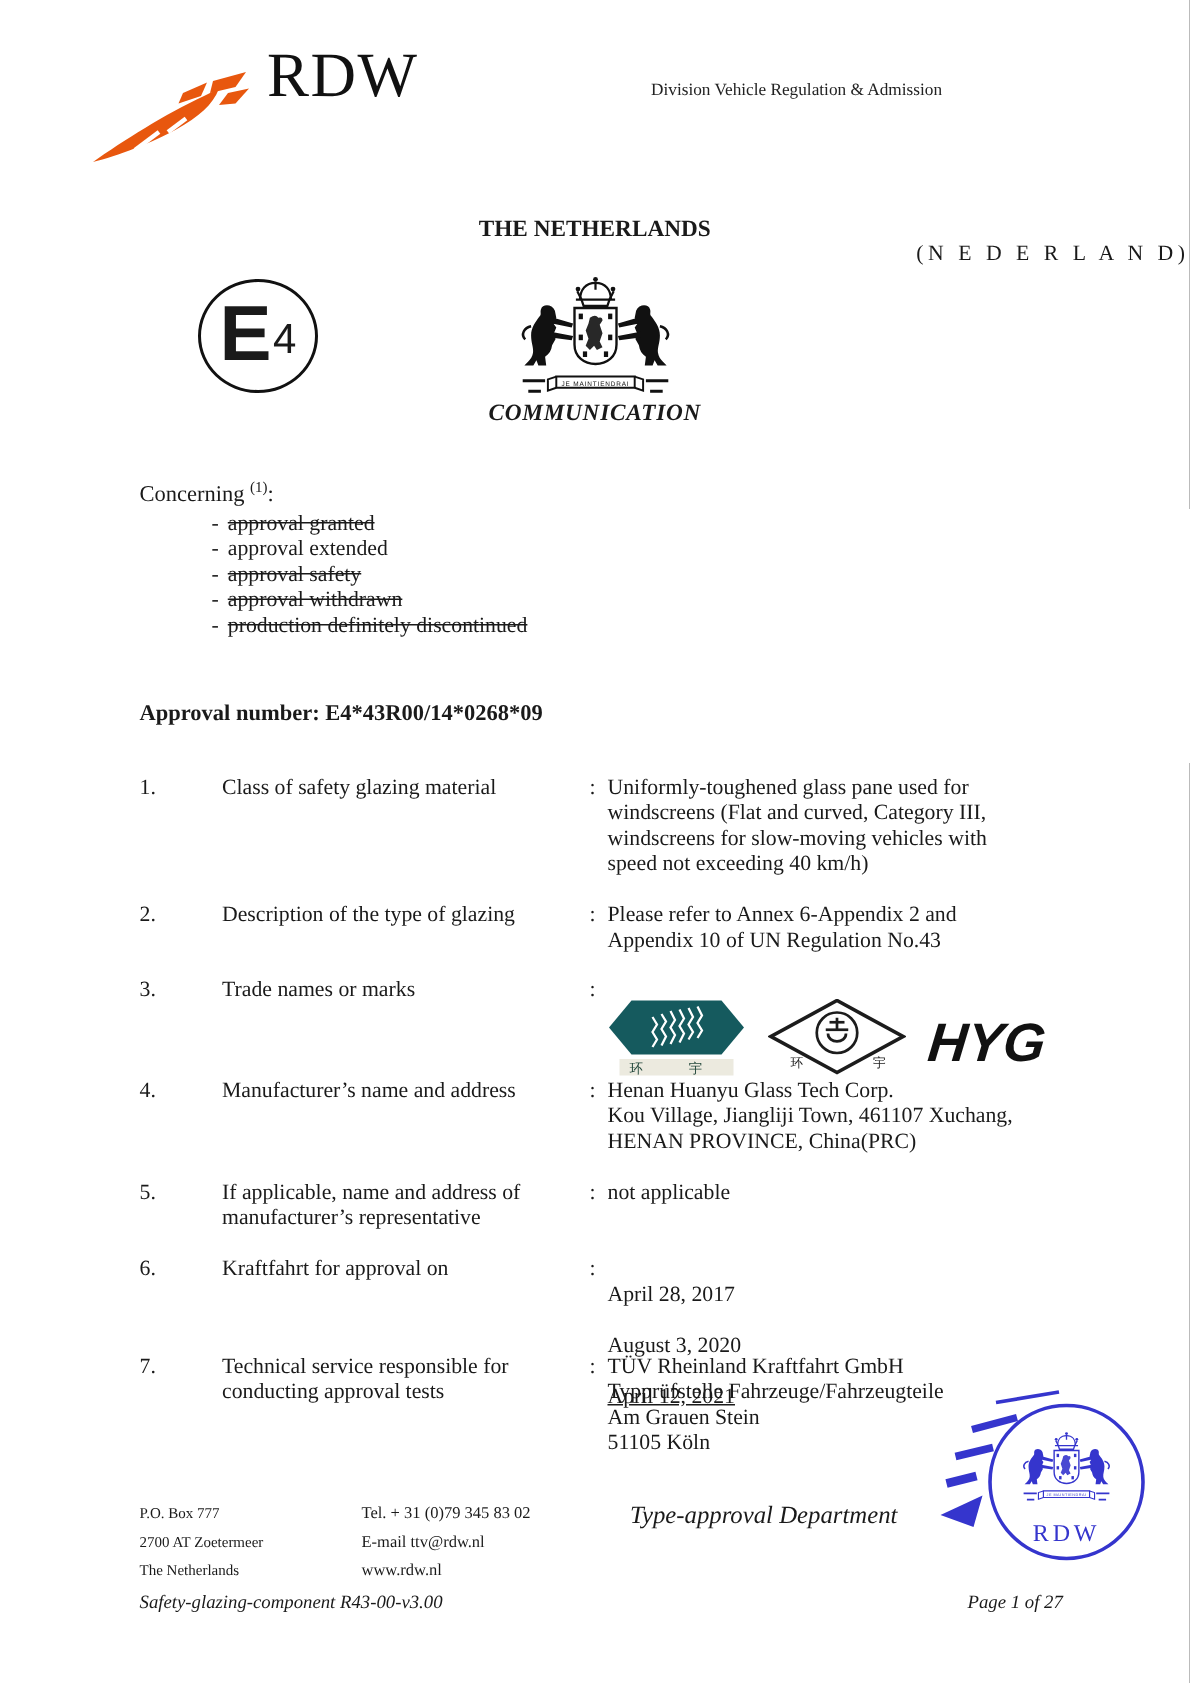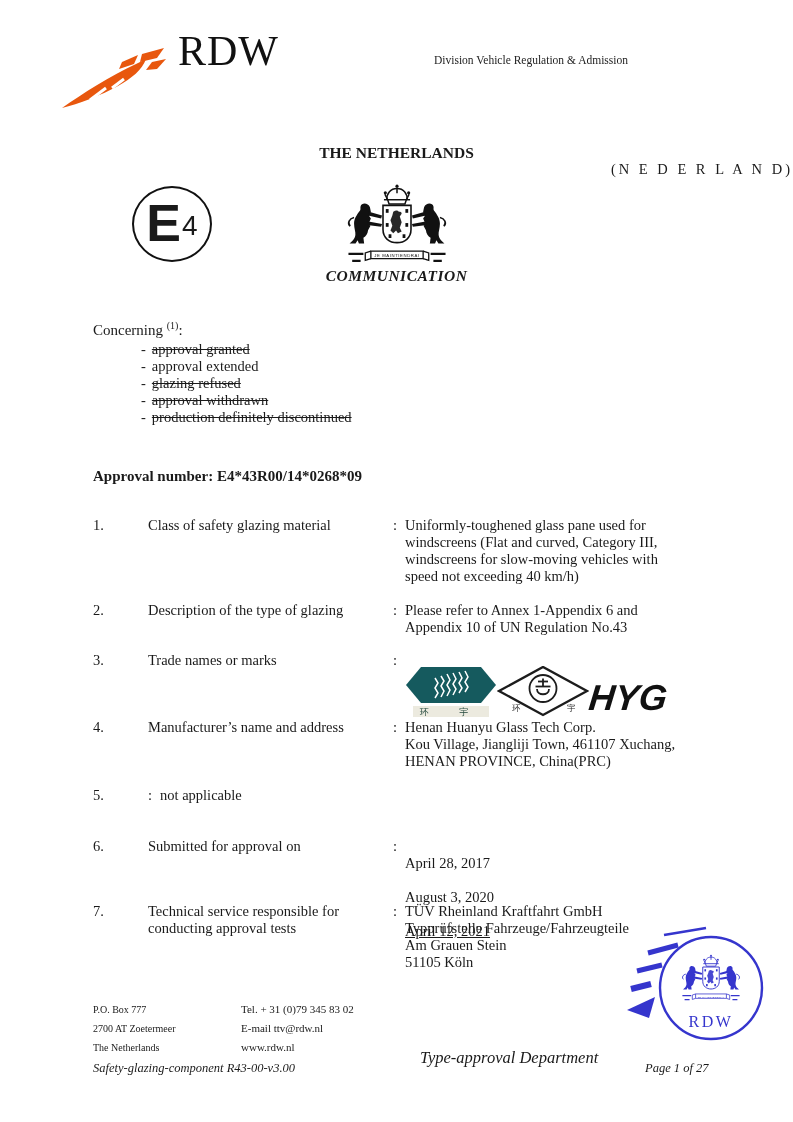--- a/index.html
+++ b/index.html
@@ -28,27 +28,27 @@
   .struck{text-decoration:line-through;}
   .subject{left:93px;top:433px;}
   .approval{left:93px;top:468px;font-weight:bold;font-size:15px;}
   
   .row{position:absolute;left:93px;width:622px;display:flex;align-items:flex-start;}
   .no{width:55px;}
   .label{width:245px;white-space:pre-line;}
   .colon{width:12px;}
   .value{flex:1;white-space:pre-line;}
   .u{text-decoration:underline;}
-  .logos{display:flex;align-items:flex-end;gap:0;margin-top:-3px;}
+  .logos{display:flex;align-items:center;gap:15px;margin-top:-3px;}
   .hyg{font-family:"Liberation Sans",sans-serif;font-size:36px;line-height:40px;font-weight:800;font-style:italic;
        transform:skewX(-6deg);letter-spacing:0;color:#111;margin-top:6px;}
   
   .addr{left:93px;top:1000px;font-size:10px;line-height:19px;white-space:pre-line;}
   .contact{left:230px;top:1000px;font-size:11px;line-height:19px;white-space:pre-line;margin-left:11px;}
-  .dept{left:420px;top:1001px;font-style:italic;font-size:16.5px;margin-top:48px;}
+  .dept{left:420px;top:1001px;font-style:italic;font-size:16.5px;}
   .docref{left:93px;top:1060px;font-style:italic;font-size:12.5px;}
   .pagenum{left:645px;top:1060px;font-style:italic;font-size:12.5px;}
   .stamp{left:626px;top:926px;color:#3535cd;}
 </style>
 </head>
 <body>
 
 <div class="page">
 
   <svg width="0" height="0" style="position:absolute" aria-hidden="true">
@@ -127,21 +127,21 @@
     <sup>(1)</sup><span>:</span>
   </div>
   <div class="abs concern-list">
     <div class="line">
       <span class="dash">-</span><span class="struck">approval granted</span>
     </div>
     <div class="line">
       <span class="dash">-</span><span>approval extended</span>
     </div>
     <div class="line">
-      <span class="dash">-</span><span class="struck">glazing refused</span>
+      <span class="dash">-</span><span class="struck">approval safety</span>
     </div>
     <div class="line">
       <span class="dash">-</span><span class="struck">approval withdrawn</span>
     </div>
     <div class="line">
       <span class="dash">-</span><span class="struck">production definitely discontinued</span>
     </div>
   </div>
 
   <div class="abs approval">
@@ -156,21 +156,21 @@
     <div class="value">Uniformly-toughened glass pane used for
 windscreens (Flat and curved, Category III,
 windscreens for slow-moving vehicles with
 speed not exceeding 40 km/h)</div>
   </div>
 
   <div class="row" style="top:602px">
     <div class="no">2.</div>
     <div class="label">Description of the type of glazing</div>
     <div class="colon">:</div>
-    <div class="value">Please refer to Annex 1-Appendix 6 and
+    <div class="value">Please refer to Annex 6-Appendix 2 and
 Appendix 10 of UN Regulation No.43</div>
   </div>
 
   <div class="row" style="top:652px">
     <div class="no">3.</div>
     <div class="label">Trade names or marks</div>
     <div class="colon">:</div>
     <div class="value">
       <div class="logos">
         <svg width="92" height="52" viewBox="0 0 92 52">
@@ -207,27 +207,29 @@
     <div class="no">4.</div>
     <div class="label">Manufacturer’s name and address</div>
     <div class="colon">:</div>
     <div class="value">Henan Huanyu Glass Tech Corp.
 Kou Village, Jiangliji Town, 461107 Xuchang,
 HENAN PROVINCE, China(PRC)</div>
   </div>
 
   <div class="row" style="top:787px">
     <div class="no">5.</div>
+    <div class="label">If applicable, name and address of
+manufacturer’s representative</div>
     <div class="colon">:</div>
     <div class="value">not applicable</div>
   </div>
 
   <div class="row" style="top:838px">
     <div class="no">6.</div>
-    <div class="label">Submitted for approval on</div>
+    <div class="label">Kraftfahrt for approval on</div>
     <div class="colon">:</div>
     <div class="value">
       <div>April 28, 2017</div>
       <div>August 3, 2020</div>
       <div class="u">April 12, 2021</div>
     </div>
   </div>
 
   <div class="row" style="top:903px">
     <div class="no">7.</div>

